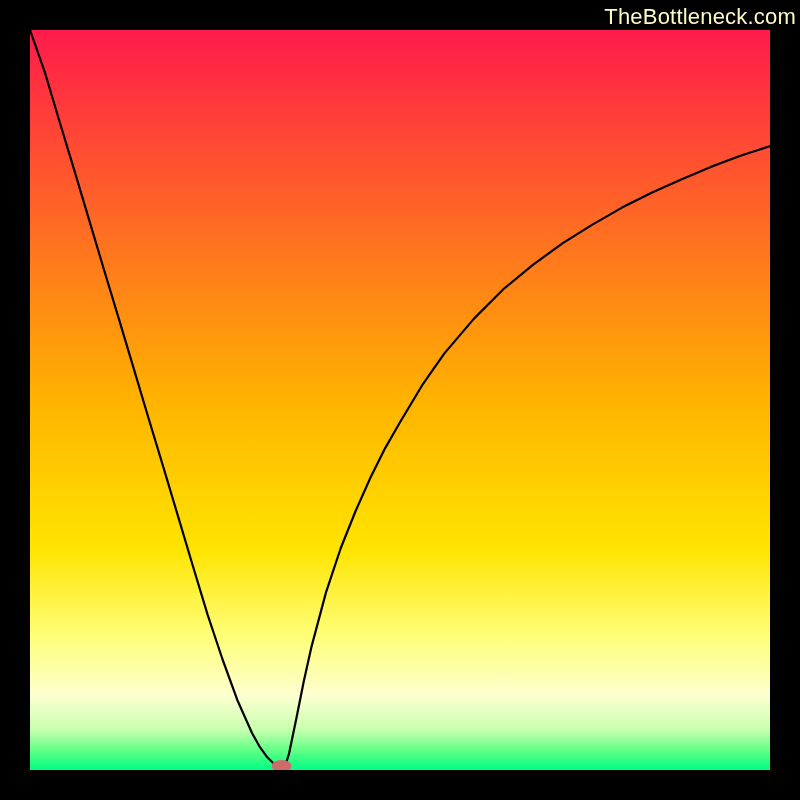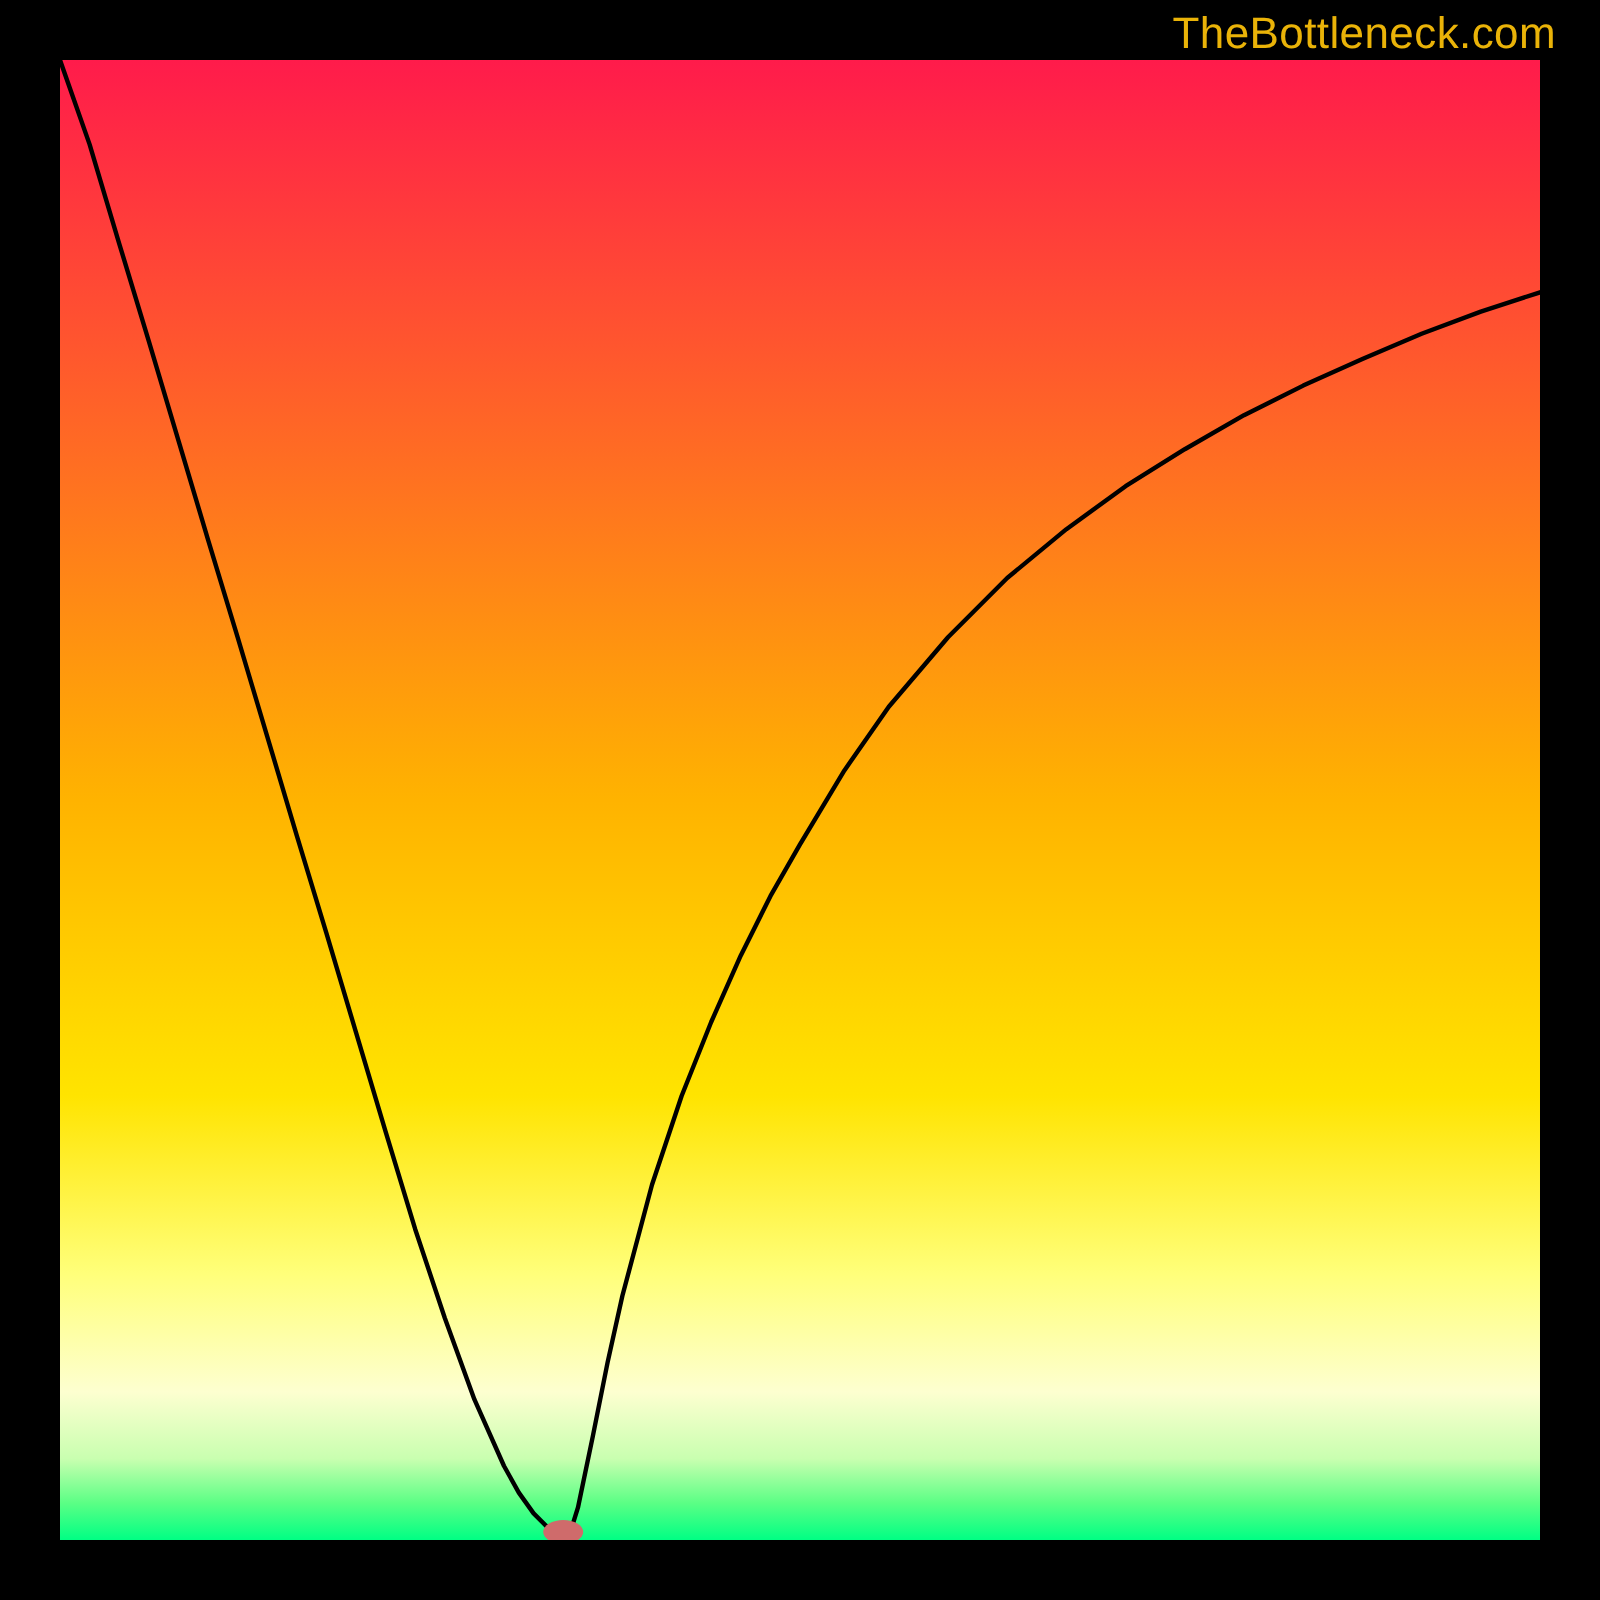--- a/index.html
+++ b/index.html
@@ -22,22 +22,22 @@
   .plot {
     position: absolute;
     top: 30px;
     left: 30px;
     width: 740px;
     height: 740px;
   }
   .watermark {
     position: absolute;
     top: 4px;
-    right: 22px;
-    color: #eab308;
+    right: 4px;
+    color: #fef9c3;
     font-size: 22px;
     font-weight: 400;
     letter-spacing: 0.2px;
   }
   svg { display: block; }
 </style>
 </head>
 <body>
 
 <div class="frame">

